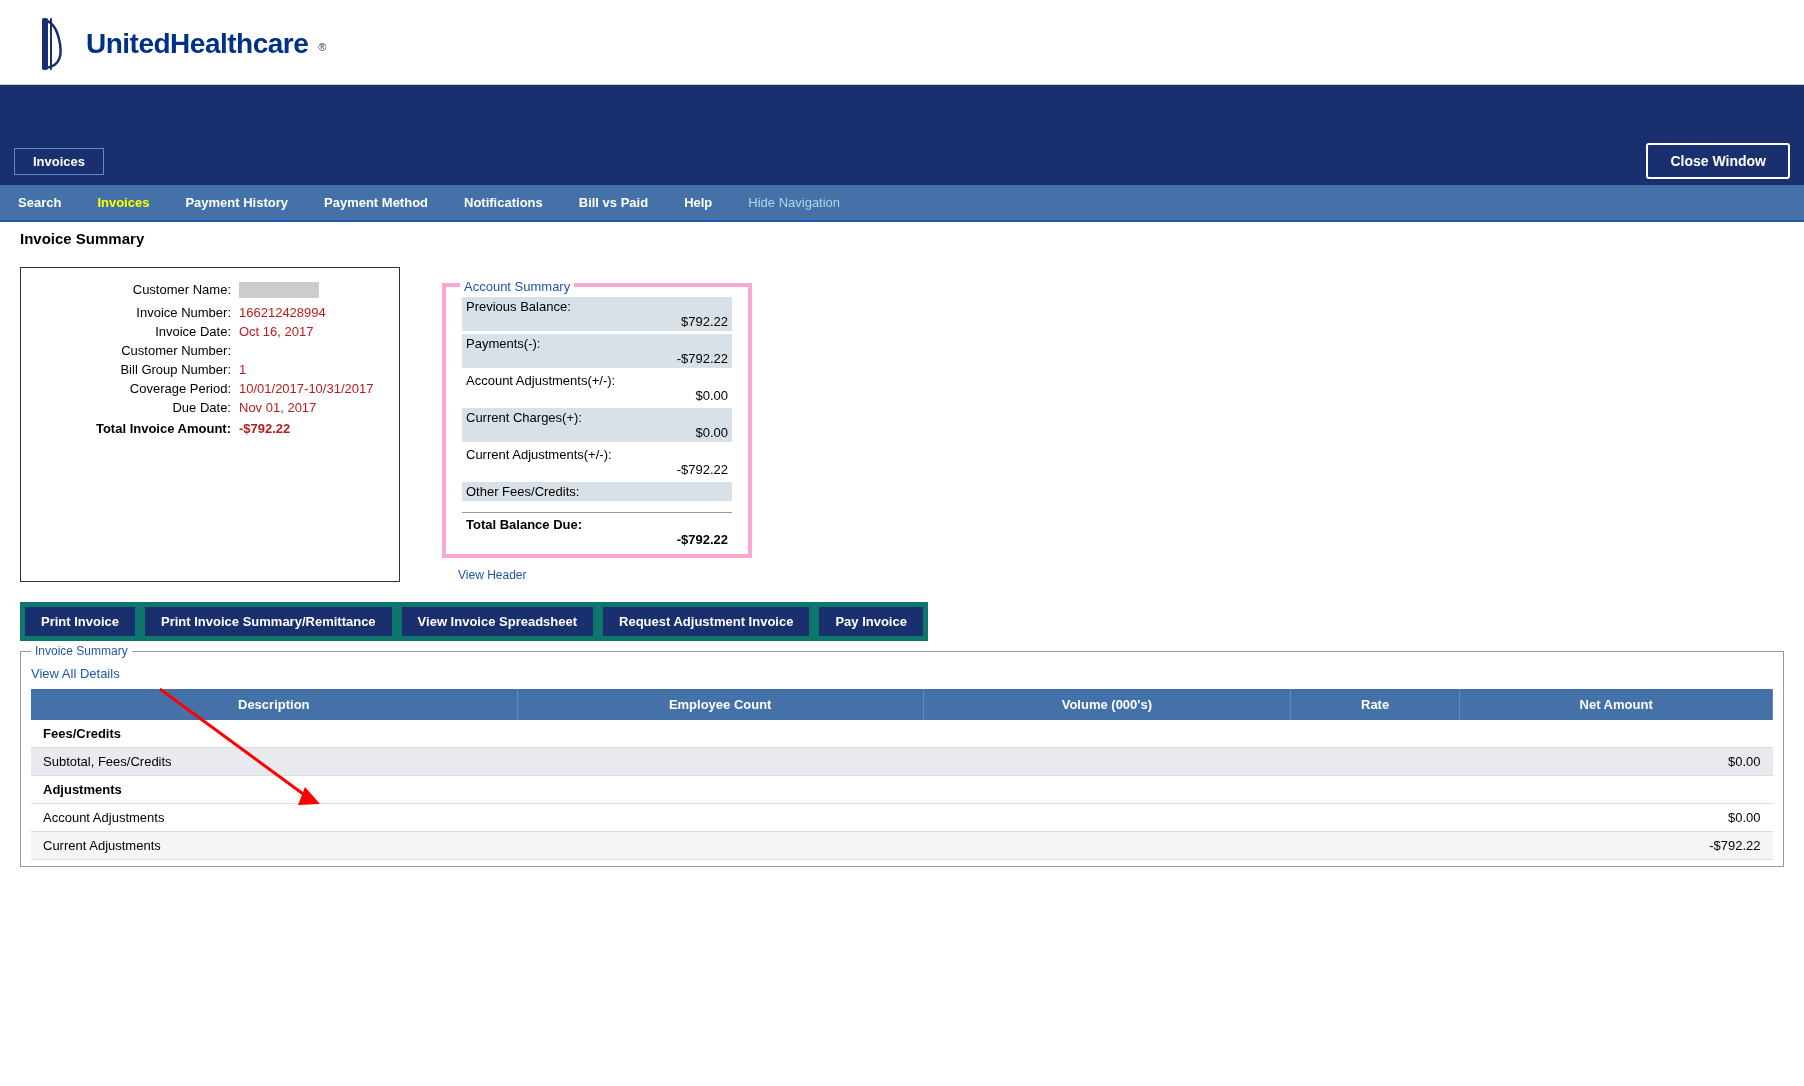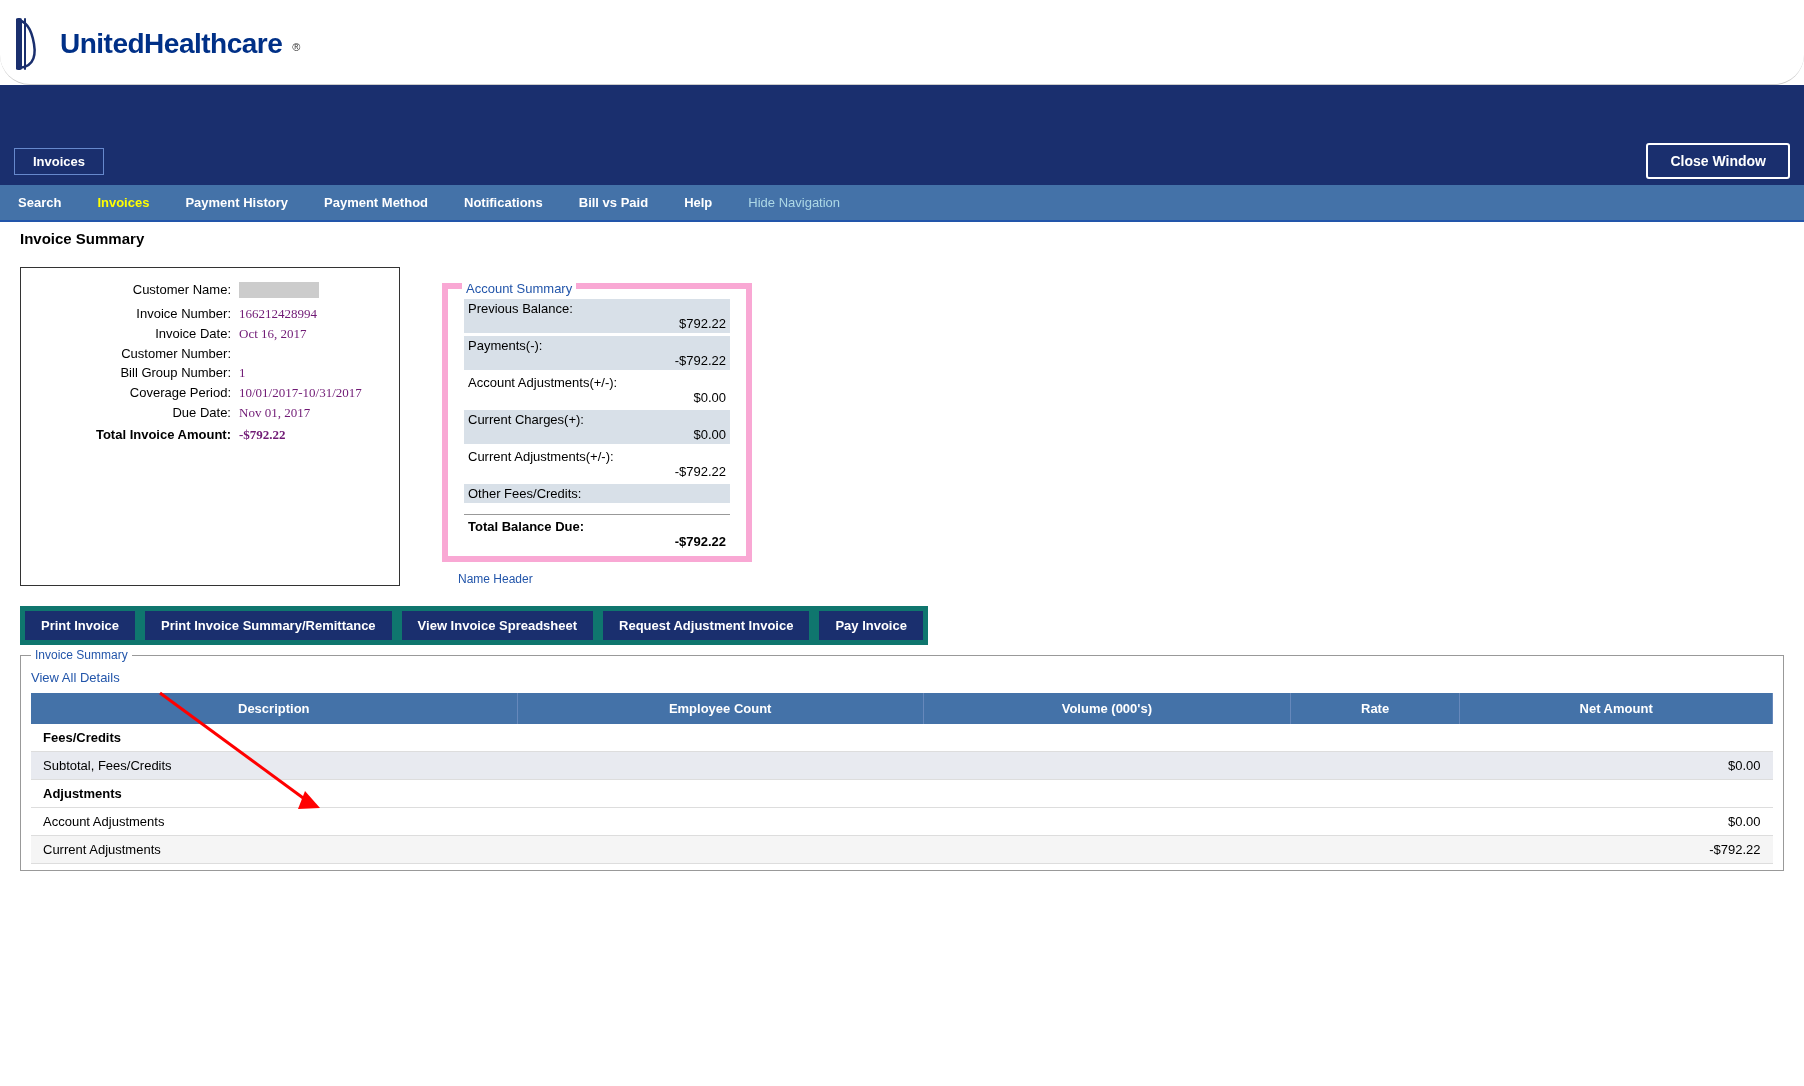--- a/index.html
+++ b/index.html
@@ -1,19 +1,19 @@
 <!DOCTYPE html>
 <html><head>
   <meta charset="utf-8">
   <style>
     * { margin: 0; padding: 0; box-sizing: border-box; }
     body { font-family: Arial, sans-serif; font-size: 13px; background: #fff; color: #000; }
 
     
-    .header { padding: 18px 30px 14px 12px; background: #fff; border-bottom: 1px solid #ccc; border-radius: 30px; }
+    .header { padding: 18px 30px 14px 38px; background: #fff; border-bottom: 1px solid #ccc; }
     .logo-area { display: flex; align-items: center; gap: 10px; }
     .logo-icon { width: 38px; height: 52px; }
     .logo-text { font-size: 28px; font-weight: bold; color: #003087; letter-spacing: -0.5px; }
 
     
     .navy-bar { background: #1a2f6e; height: 52px; width: 100%; }
 
     
     .toolbar-bar { background: #1a2f6e; display: flex; align-items: center; justify-content: space-between; padding: 6px 14px; }
     .invoices-tab { background: #1a2f6e; color: #fff; border: 1px solid #6688cc; padding: 5px 18px; font-size: 13px; font-weight: bold; cursor: pointer; }
@@ -32,26 +32,26 @@
     
     .main-content { padding: 16px 20px; }
 
     
     .invoice-info-section { display: flex; gap: 42px; margin-bottom: 20px; }
 
     
     .customer-box { border: 1px solid #333; padding: 14px 20px; min-width: 380px; }
     .customer-row { display: flex; justify-content: flex-end; margin-bottom: 4px; }
     .customer-label { text-align: right; padding-right: 8px; color: #000; min-width: 160px; }
-    .customer-value { min-width: 140px; color: #701a75; font-family: Liberation Serif, serif; }
+    .customer-value { min-width: 140px; color: #b91c1c; }
     .customer-total { font-weight: bold; margin-top: 6px; }
     .customer-name-input { background: #ccc; width: 80px; height: 16px; display: inline-block; }
 
     
-    .account-summary-box { border: 6px solid #f9a8d4; padding: 2px 16px; min-width: 300px; position: relative; }
+    .account-summary-box { border: 4px solid #f9a8d4; padding: 2px 16px; min-width: 300px; position: relative; }
     .account-summary-title { color: #2255aa; font-size: 13px; position: absolute; top: -8px; left: 14px; background: #fff; padding: 0 4px; }
     .account-row { display: flex; justify-content: flex-end; margin-bottom: 3px; padding: 2px 4px; flex-direction: column; }
     .account-row.shaded { background: #d8e0e8; }
     .account-label { color: #000; }
     .account-value { color: #000; text-align: right; min-width: 80px; }
     .account-total { font-weight: bold; border-top: 1px solid #999; padding-top: 4px; margin-top: 11px; }
 
     
     .hide-header-link { color: #2255aa; cursor: pointer; font-size: 12px; margin-left: 16px; margin-top: 10px; display: block; }
 
@@ -186,21 +186,21 @@
           <div class="account-row shaded">
             <span class="account-label">Other Fees/Credits:</span>
             <span class="account-value"></span>
           </div>
           <div class="account-row account-total">
             <span class="account-label">Total Balance Due:</span>
             <span class="account-value">-$792.22</span>
           </div>
         </div>
       </div>
-      <a class="hide-header-link">Name Header</a>
+      <a class="hide-header-link">View Header</a>
     </div>
 
   </div>
 
   <div class="action-buttons">
     <button class="action-btn">Print Invoice</button>
     <button class="action-btn">Print Invoice Summary/Remittance</button>
     <button class="action-btn">View Invoice Spreadsheet</button>
     <button class="action-btn">Request Adjustment Invoice</button>
     <button class="action-btn">Pay Invoice</button>

